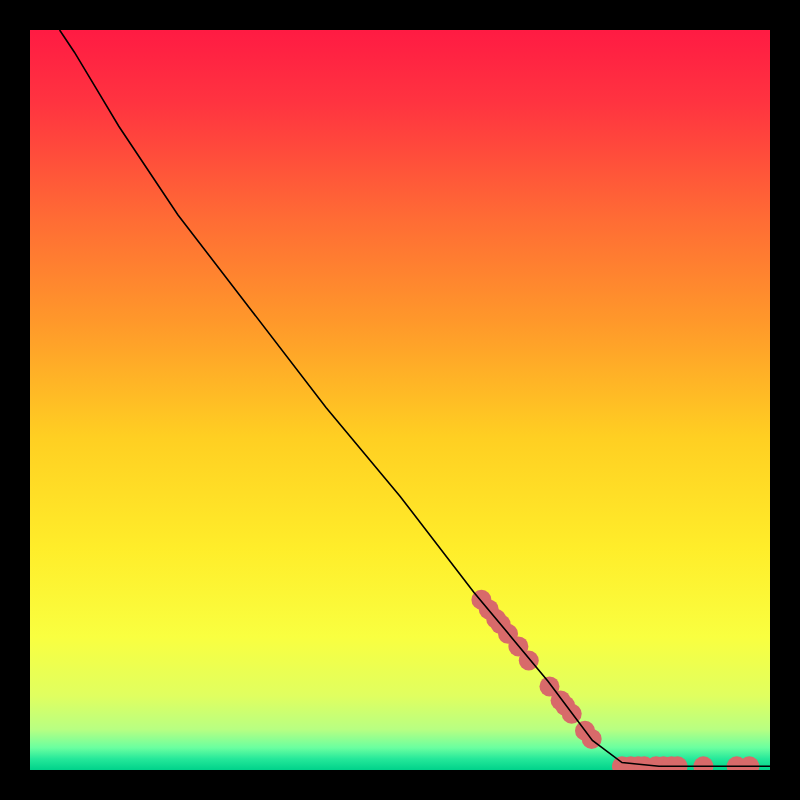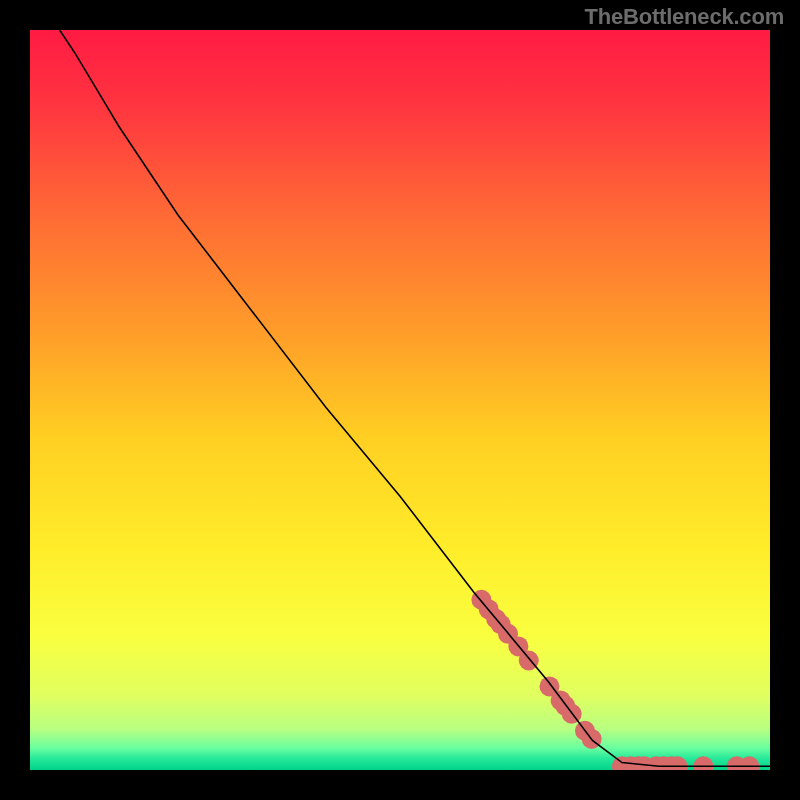--- a/index.html
+++ b/index.html
@@ -37,21 +37,20 @@
   .plot svg {
     display: block;
     width: 740px;
     height: 740px;
   }
 </style>
 </head>
 <body>
 
 <div class="frame">
-  <div class="watermark">TheBottleneck.com</div>
 
   <div class="plot">
     <svg viewBox="0 0 740 740">
       <defs>
         <linearGradient id="bg-grad" x1="0" y1="0" x2="0" y2="1">
         <stop offset="0%" stop-color="#ff1b43"></stop>
             <stop offset="10%" stop-color="#ff3440"></stop>
             <stop offset="25%" stop-color="#ff6a35"></stop>
             <stop offset="40%" stop-color="#ff9a2a"></stop>
             <stop offset="55.00000000000001%" stop-color="#ffcf22"></stop>

